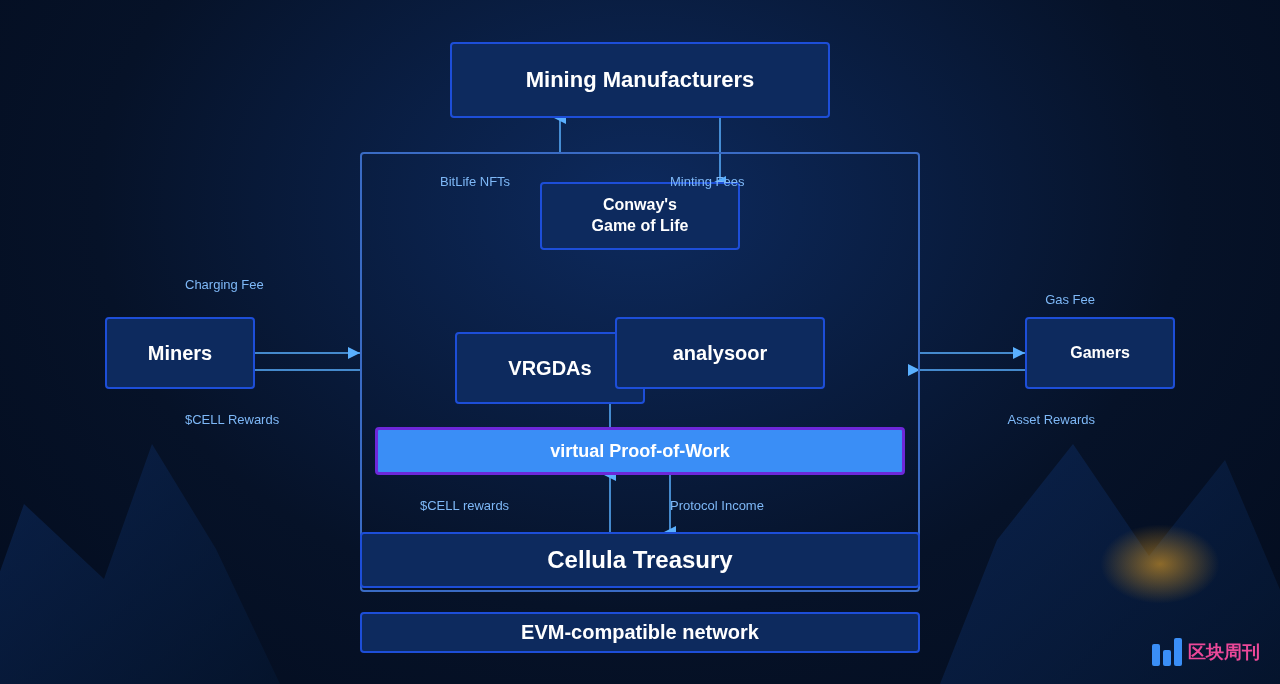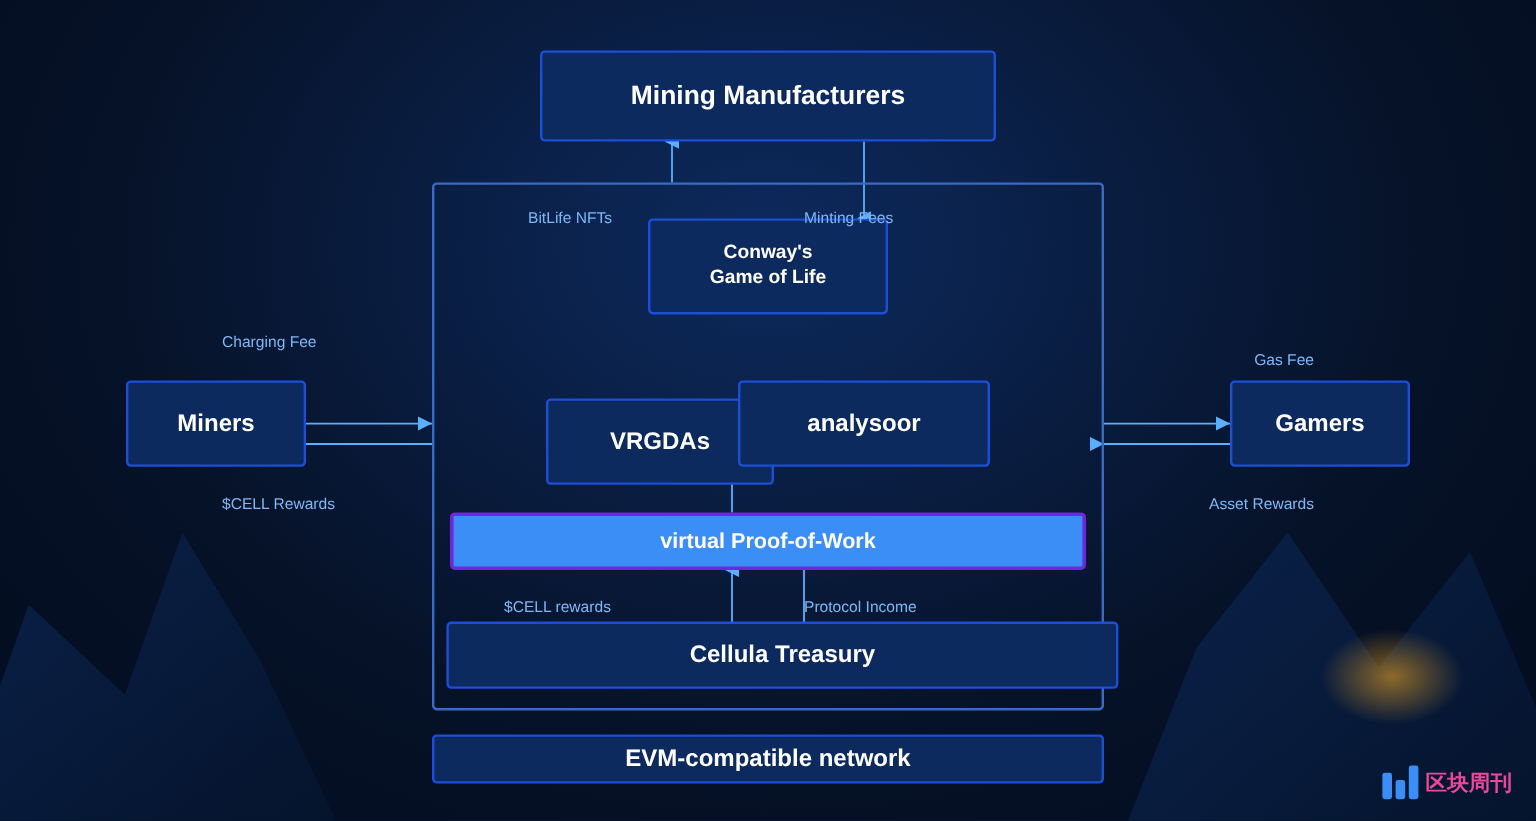--- a/index.html
+++ b/index.html
@@ -109,21 +109,21 @@
       top: 130px;
       left: 50%;
       transform: translateX(-50%);
       background: transparent;
       border: 2px solid #3a6bc4;
       border-radius: 4px;
     }
 
     .box-conways {
       width: 200px;
-      height: 80px;
+      height: 68px;
       top: 160px;
       left: 50%;
       transform: translateX(-50%);
       font-size: 16px;
       line-height: 1.3;
     }
 
     .box-vrgdas {
       width: 190px;
       height: 72px;
@@ -151,25 +151,24 @@
       background: #3a8ef6;
       border: 3px solid #6d28d9;
       font-size: 18px;
       color: #fff;
       font-weight: bold;
     }
 
     .box-treasury {
       width: 560px;
       height: 56px;
-      top: 496px;
+      top: 510px;
       left: 50%;
       transform: translateX(-280px);
-      font-size: 20px;
-      margin-left: 12px;
+      font-size: 24px;
     }
 
     .box-evm {
       width: 560px;
       height: 41px;
       top: 590px;
       left: 50%;
       transform: translateX(-280px);
       font-size: 20px;
     }
@@ -180,21 +179,21 @@
       top: 295px;
       left: 15px;
       font-size: 20px;
     }
 
     .box-gamers {
       width: 150px;
       height: 72px;
       top: 295px;
       right: 15px;
-      font-size: 20px;
+      font-size: 16px;
     }
 
     
     .label {
       position: absolute;
       color: #7eb8f7;
       font-size: 13px;
       font-weight: normal;
       white-space: nowrap;
     }

